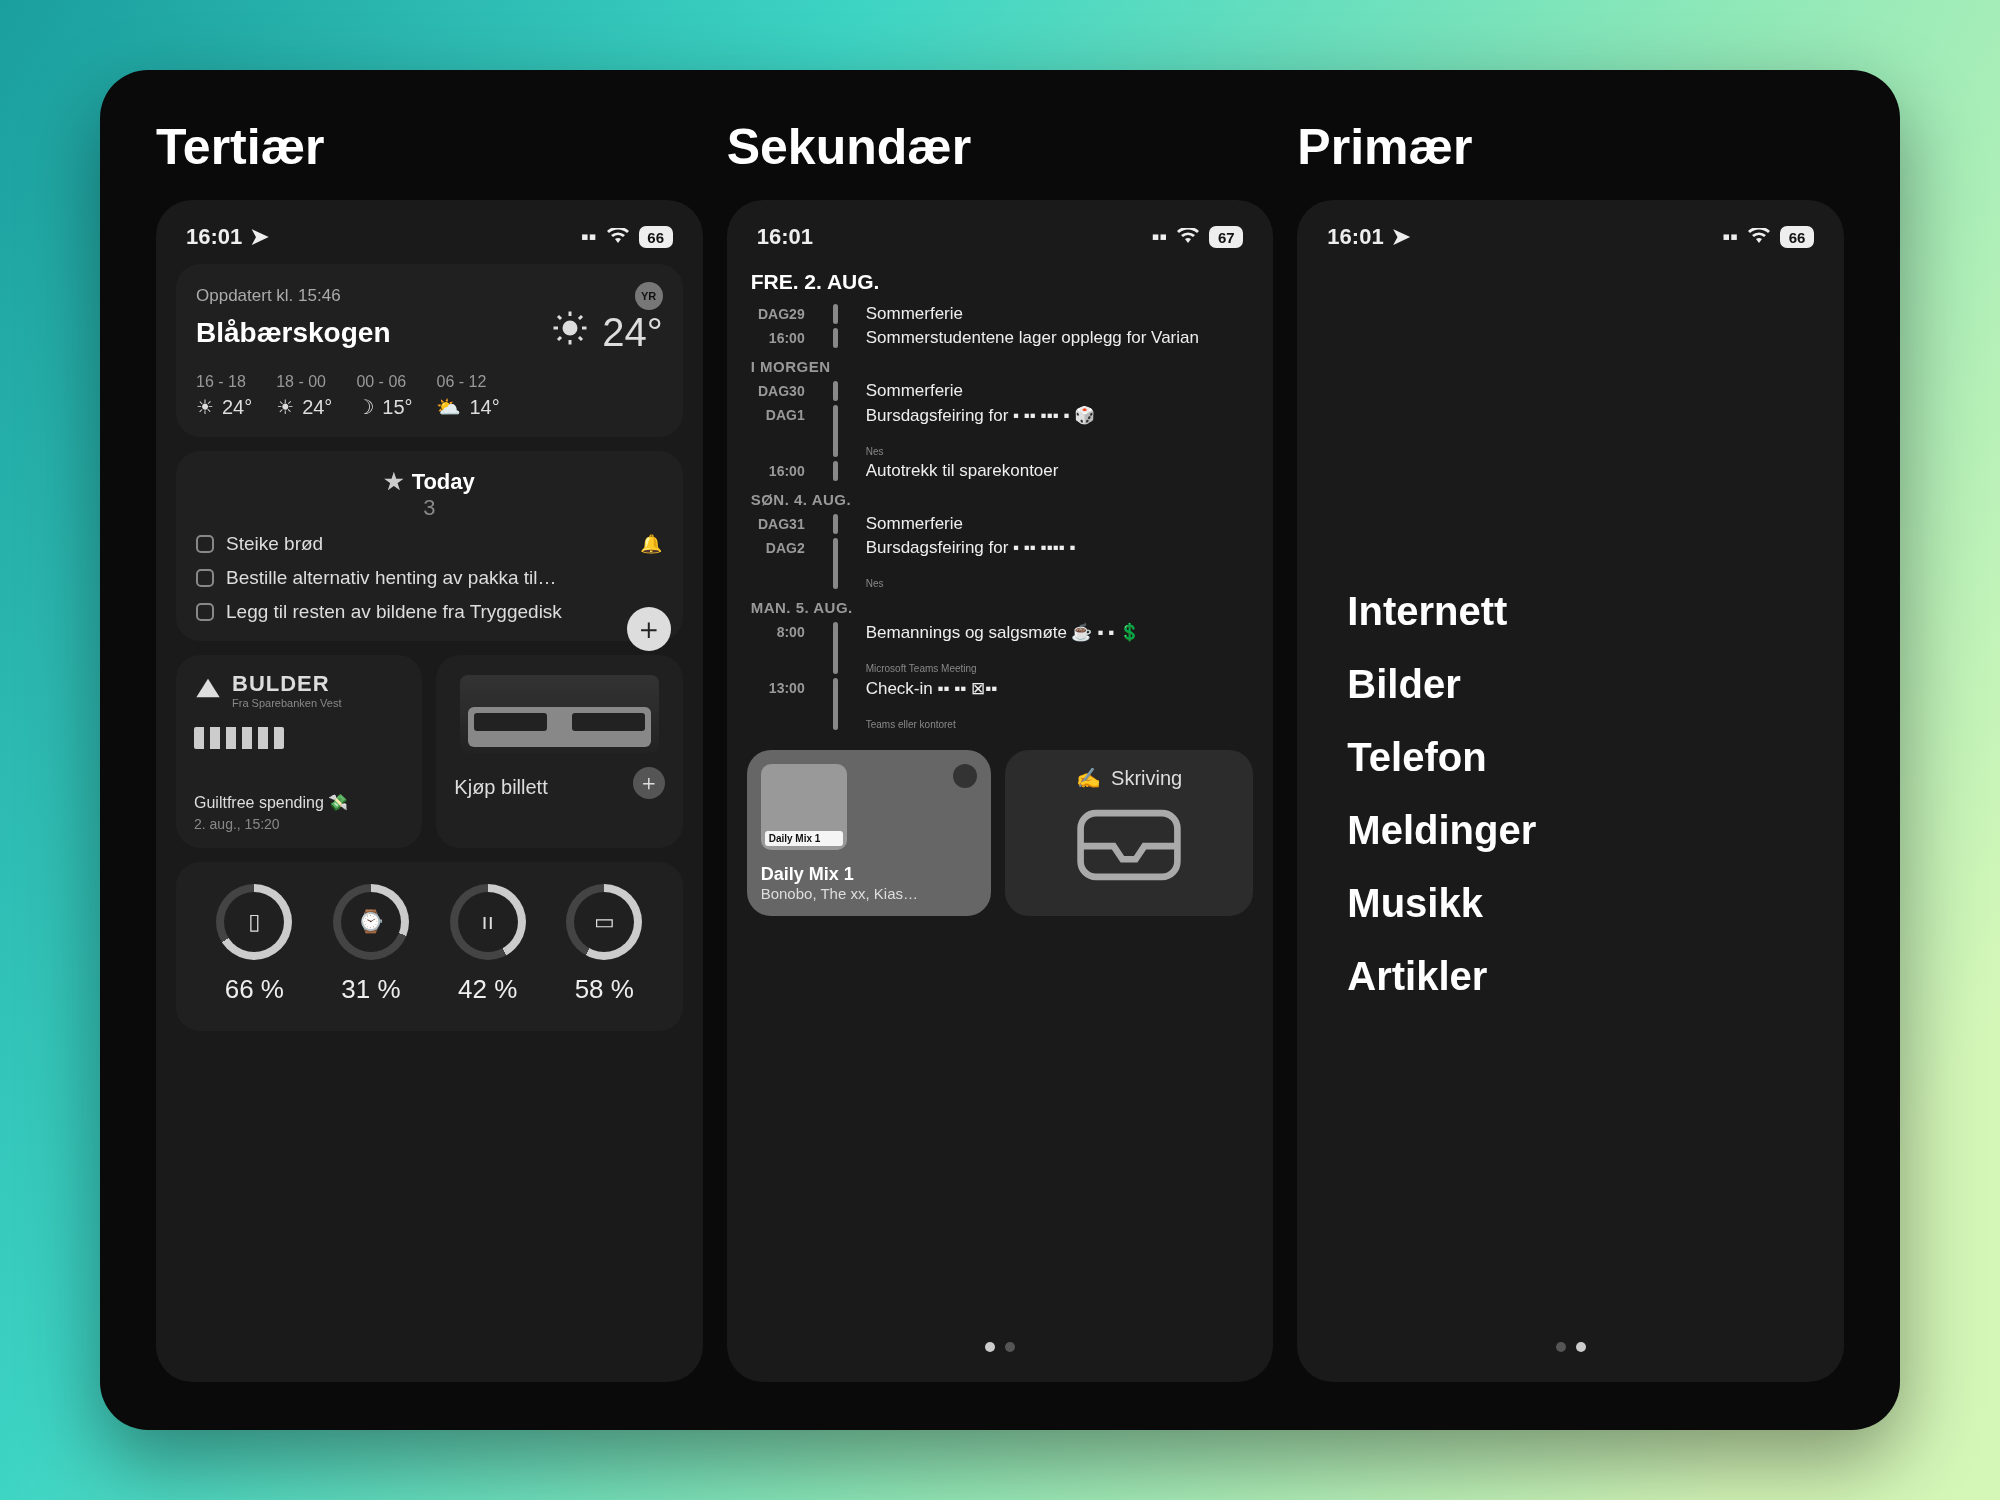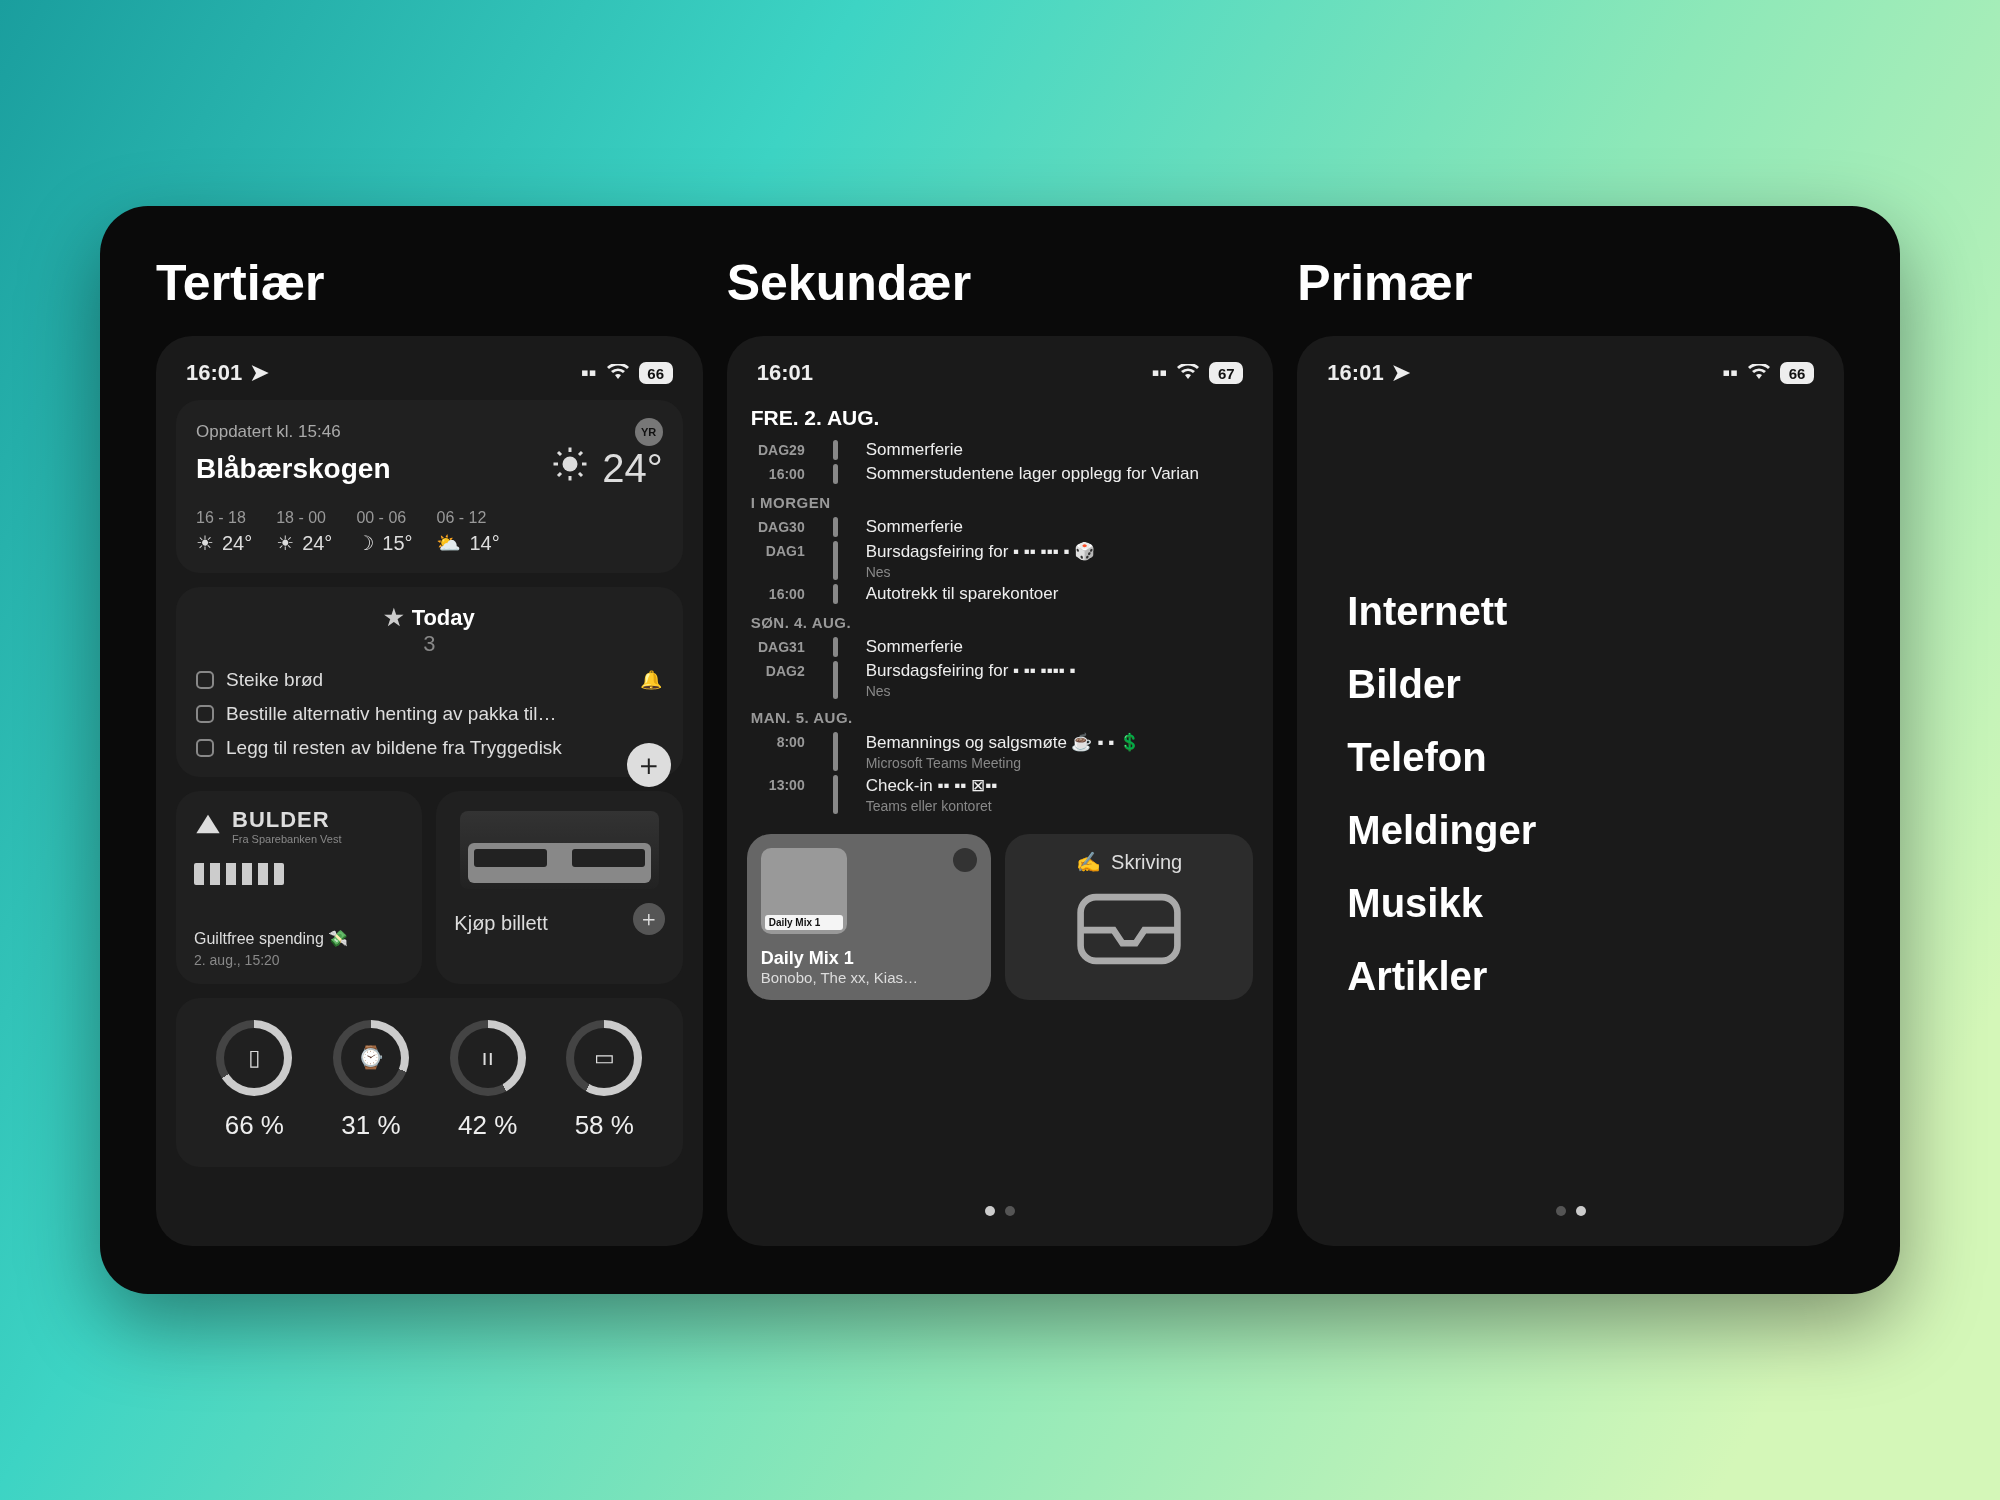--- a/index.html
+++ b/index.html
@@ -3,21 +3,21 @@
 <meta charset="utf-8">
 <style>
   * { box-sizing: border-box; margin: 0; padding: 0; }
   body {
     font-family: -apple-system, BlinkMacSystemFont, "Segoe UI", Helvetica, Arial, sans-serif;
     background: linear-gradient(120deg, #1a9e9e 0%, #3dd4c4 30%, #8de8b8 60%, #d4f7b8 90%);
     width: 2000px; height: 1500px;
     display: flex; align-items: center; justify-content: center;
   }
   .frame {
-    width: 1800px; height: 1088px;
+    width: 1800px; height: 1360px;
     background: #0a0a0a;
     border-radius: 48px;
     padding: 48px 56px;
     display: flex; flex-direction: column;
     box-shadow: 0 30px 80px rgba(0,0,0,.4);
   }
   .columns { display: flex; gap: 24px; flex: 1; }
   .col { flex: 1; display: flex; flex-direction: column; }
   .col-title {
     color: #fff; font-weight: 700; font-size: 50px; margin-bottom: 24px;
@@ -75,21 +75,21 @@
   .ring-icon { position:relative; z-index:1; color:#ddd; font-size:22px;}
   .batt-pct { font-size:26px; color:#eee; font-weight:400;}
 
   
   .cal-date-head { font-size:21px; font-weight:700; color:#fff; margin:6px 0 10px 4px;}
   .cal-sub { font-size:15px; color:#999; font-weight:600; margin:10px 0 6px 4px; letter-spacing:.5px;}
   .cal-row { display:flex; gap:28px; align-items:flex-start; margin:4px 0;}
   .cal-time { width:58px; font-size:14px; color:#999; text-align:right; flex-shrink:0; padding-top:2px; font-weight:600;}
   .cal-bar { width:5px; align-self:stretch; background:#888; border-radius:3px; flex-shrink:0;}
   .cal-txt { font-size:17px; color:#eee;}
-  .cal-txt .sub { font-size:14px; color:#888; display:block; margin-top:2px;}
+  .cal-txt .sub { font-size:10px; color:#888; display:block; margin-top:20px;}
   .sec-widgets { display:flex; gap:14px; margin-top:16px;}
   .spotify { flex:1; background:#666; border-radius:24px; padding:14px; color:#fff; position:relative;}
   .spot-art { width:86px; height:86px; background:#999; border-radius:10px; position:relative; }
   .spot-art .lbl { position:absolute; bottom:4px; left:4px; right:4px; background:rgba(255,255,255,.9); color:#111; font-size:10px; font-weight:700; padding:2px 4px; border-radius:3px;}
   .spot-name { margin-top:14px; font-weight:700; font-size:18px;}
   .spot-sub { font-size:15px; color:#ddd; white-space:nowrap; overflow:hidden; text-overflow:ellipsis;}
   .spot-logo { position:absolute; top:14px; right:14px; width:24px; height:24px; border-radius:50%; background:#333;}
   .skriving { flex:1; background:#2c2c2c; border-radius:24px; padding:16px; display:flex; flex-direction:column;}
   .skriving-head { font-size:20px; color:#ddd; display:flex; gap:10px; align-items:center; justify-content:center;}
   .inbox-icon { flex:1; display:flex; align-items:center; justify-content:center;}

